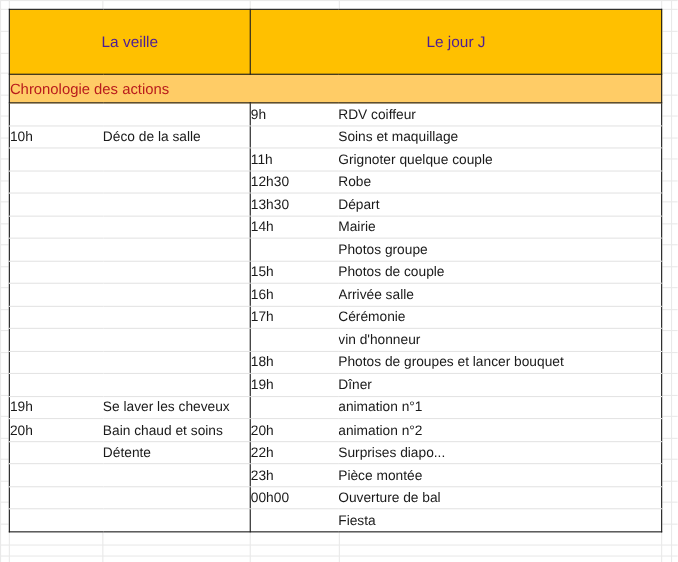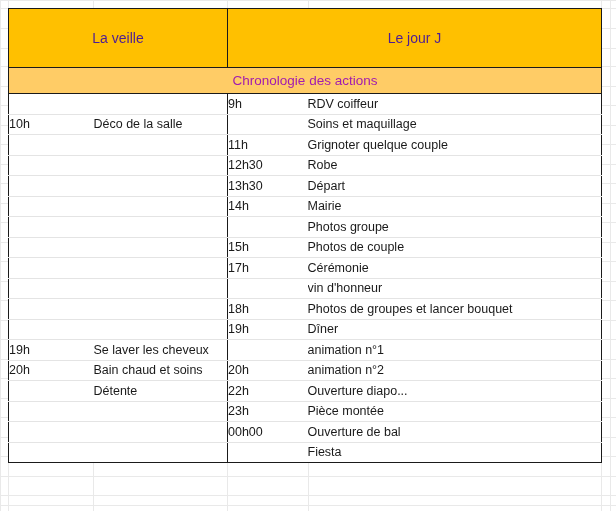--- a/index.html
+++ b/index.html
@@ -65,24 +65,24 @@
     font-weight: bold;
     font-size: 14px;
     color: #4c1d95;
     border: 1.5px solid #1a1a1a;
   }
 
   
   .hdr-sub {
     height: 25px;
     background: #ffcc66;
-    text-align: center;
+    text-align: left;
     font-weight: bold;
     font-size: 13.5px;
-    color: #a21caf;
+    color: #b91c1c;
     border: 1.5px solid #1a1a1a;
   }
 
   
   .cell {
     height: 19.5px;
     font-size: 12.5px;
     color: #1a1a1a;
     border-bottom: 1px solid #e4e4e4;
     white-space: nowrap;
@@ -200,20 +200,26 @@
       </tr>
       <tr>
         <td class="cell cell-time edge-left"></td>
         <td class="cell cell-task edge-mid"></td>
         <td class="cell cell-time">15h</td>
         <td class="cell cell-task edge-right">Photos de couple</td>
       </tr>
       <tr>
         <td class="cell cell-time edge-left"></td>
         <td class="cell cell-task edge-mid"></td>
+        <td class="cell cell-time">16h</td>
+        <td class="cell cell-task edge-right">Arrivée salle</td>
+      </tr>
+      <tr>
+        <td class="cell cell-time edge-left"></td>
+        <td class="cell cell-task edge-mid"></td>
         <td class="cell cell-time">17h</td>
         <td class="cell cell-task edge-right">Cérémonie</td>
       </tr>
       <tr>
         <td class="cell cell-time edge-left"></td>
         <td class="cell cell-task edge-mid"></td>
         <td class="cell cell-time"></td>
         <td class="cell cell-task edge-right">vin d'honneur</td>
       </tr>
       <tr>
@@ -237,21 +243,21 @@
       <tr>
         <td class="cell cell-time edge-left">20h</td>
         <td class="cell cell-task edge-mid">Bain chaud et soins</td>
         <td class="cell cell-time">20h</td>
         <td class="cell cell-task edge-right">animation n°2</td>
       </tr>
       <tr>
         <td class="cell cell-time edge-left"></td>
         <td class="cell cell-task edge-mid">Détente</td>
         <td class="cell cell-time">22h</td>
-        <td class="cell cell-task edge-right">Ouverture diapo...</td>
+        <td class="cell cell-task edge-right">Surprises diapo...</td>
       </tr>
       <tr>
         <td class="cell cell-time edge-left"></td>
         <td class="cell cell-task edge-mid"></td>
         <td class="cell cell-time">23h</td>
         <td class="cell cell-task edge-right">Pièce montée</td>
       </tr>
       <tr>
         <td class="cell cell-time edge-left"></td>
         <td class="cell cell-task edge-mid"></td>

